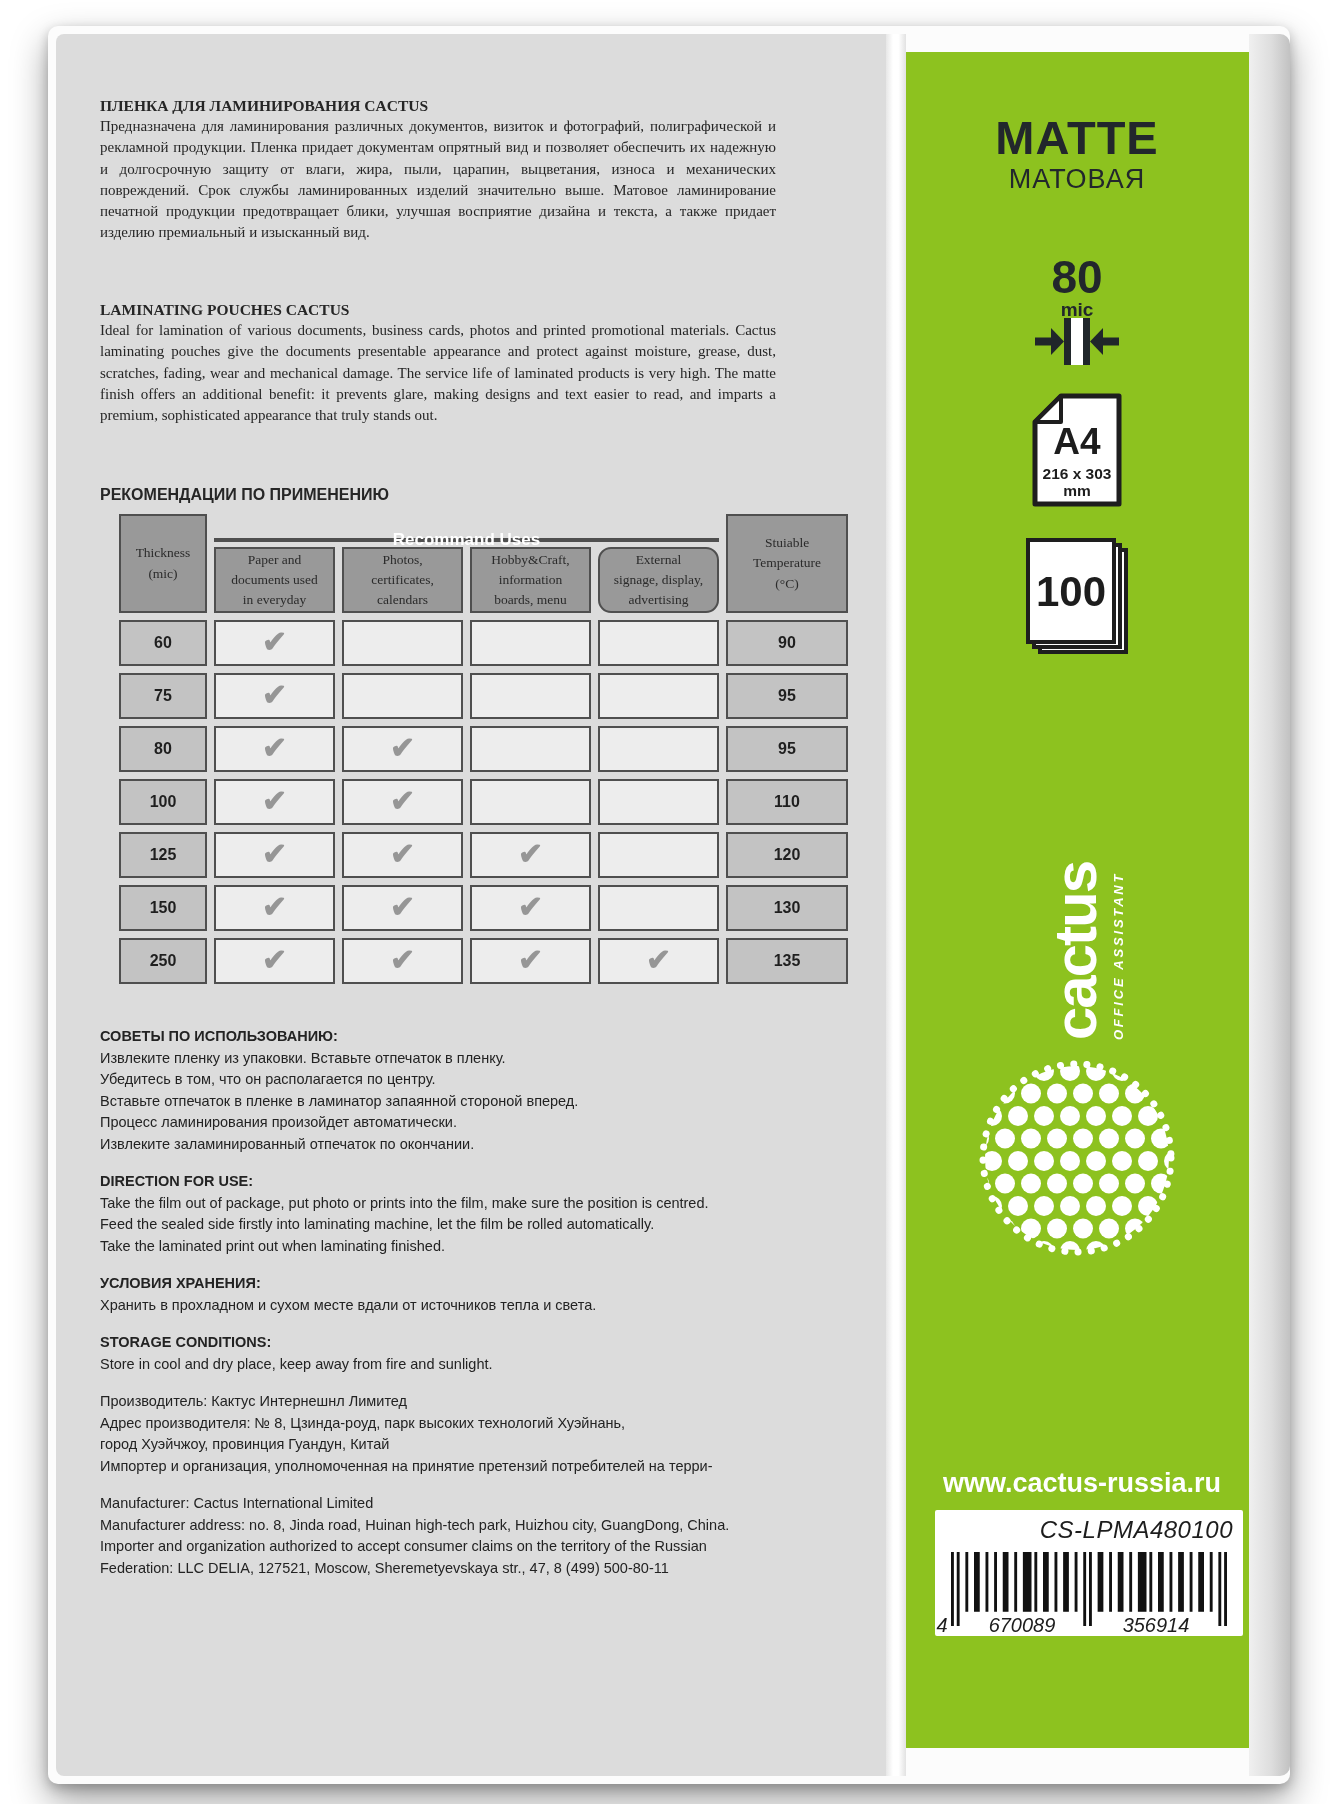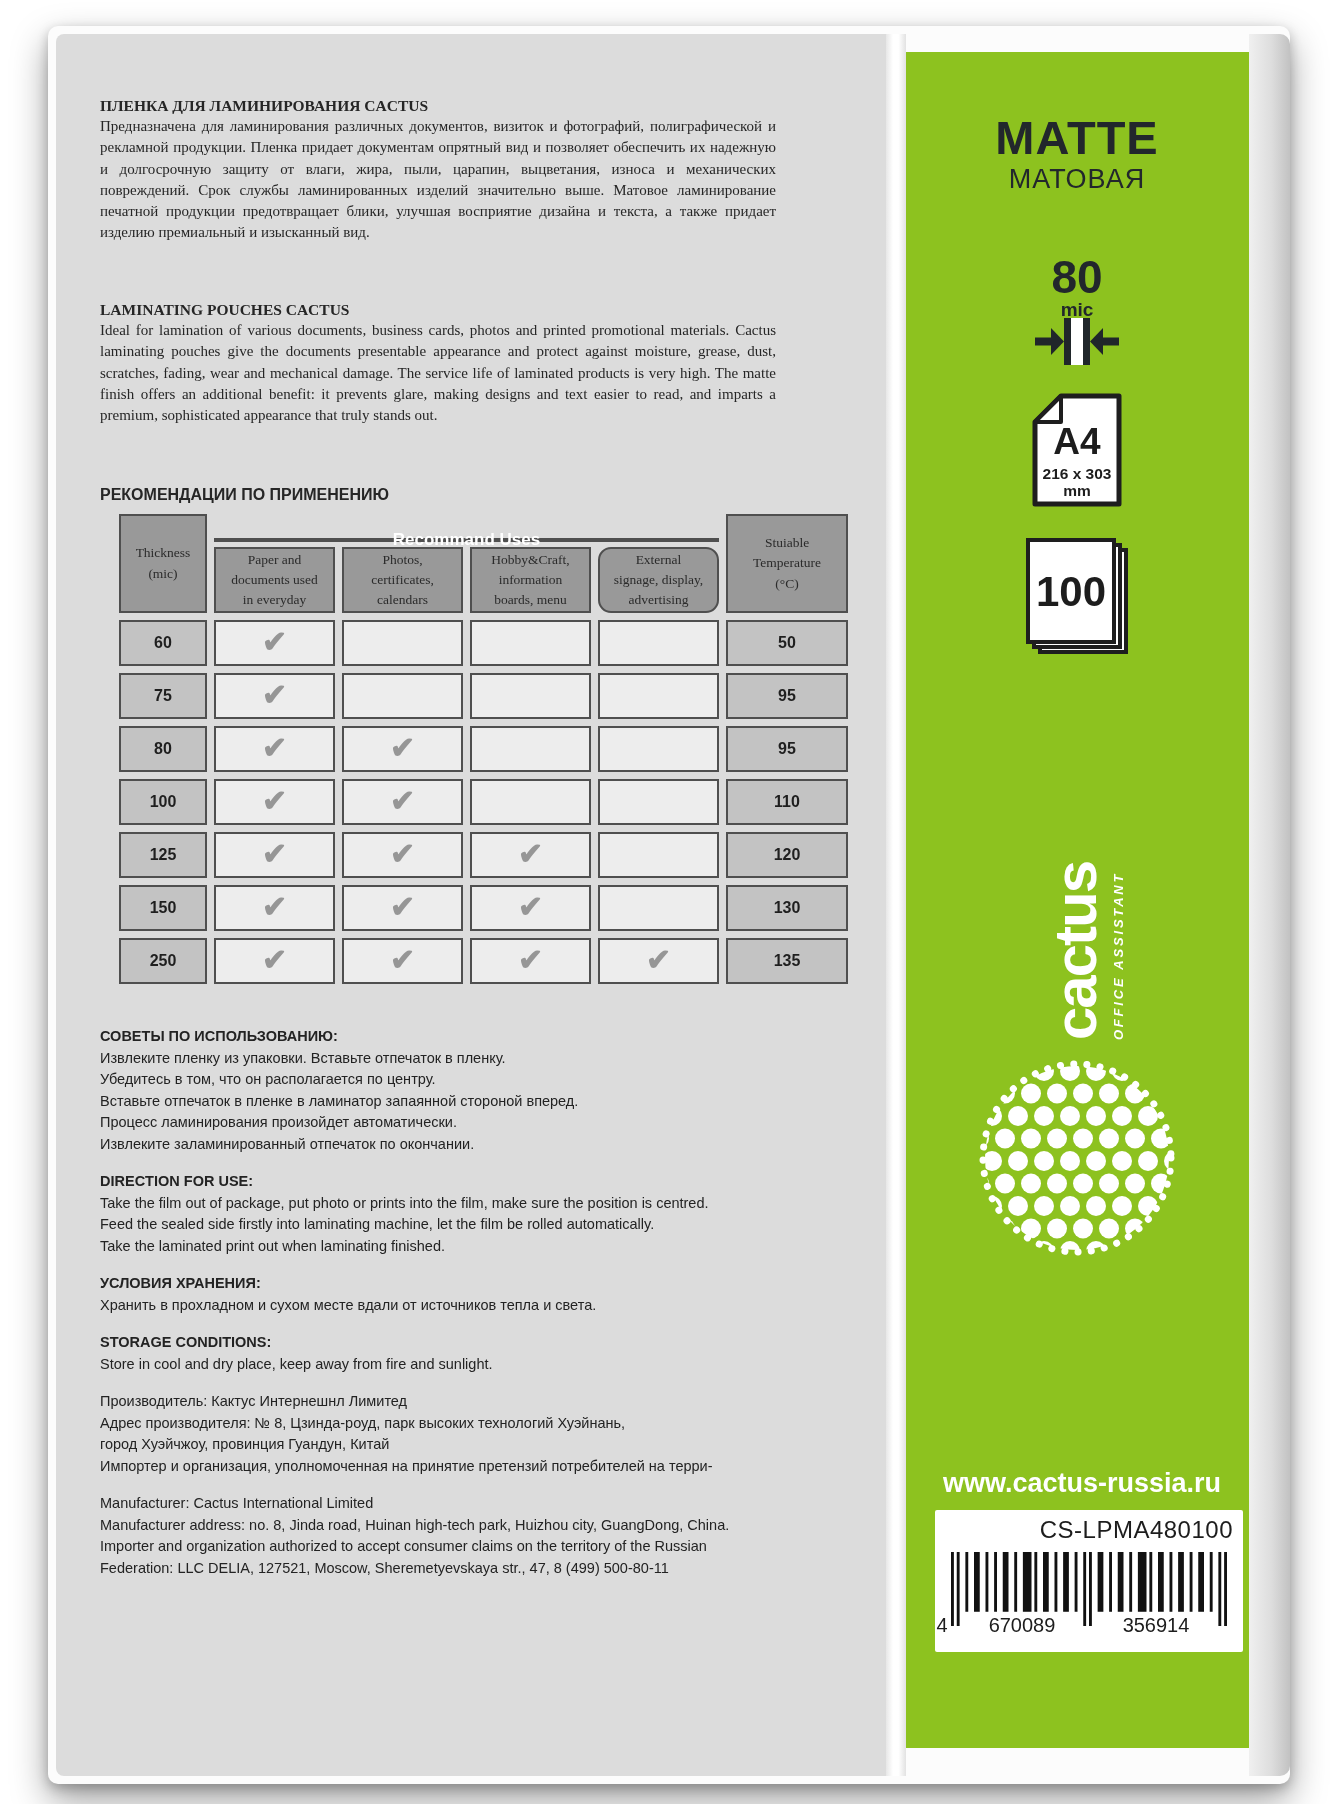--- a/index.html
+++ b/index.html
@@ -60,22 +60,22 @@
 
   .brand{position:absolute;left:1086px;top:951px;transform:translate(-50%,-50%) rotate(-90deg);
          display:flex;flex-direction:column;align-items:flex-start;color:#fff;}
   .brand-word{font-size:60px;font-weight:700;letter-spacing:-2px;line-height:.95;}
   .brand-sub{font-size:13px;font-style:italic;font-weight:700;letter-spacing:2.8px;margin-top:7px;}
 
   .honeycomb{position:absolute;left:979px;top:1060px;}
 
   .website{position:absolute;left:1082px;top:1468px;transform:translateX(-50%);color:#fff;
            font-size:27px;font-weight:700;white-space:nowrap;}
-  .barcode-box{position:absolute;left:935px;top:1510px;width:308px;height:142px;background:#fff;
-               border-radius:2px;}
+  .barcode-box{position:absolute;left:935px;top:1510px;width:308px;height:126px;background:#fff;
+               border-radius:2px;font-style:italic;}
   .sku{position:absolute;top:6px;right:10px;font-size:24px;color:#1d1d1d;letter-spacing:.5px;}
   .bars{position:absolute;left:16px;top:42px;width:276px;height:74px;}
   .bc-digit{position:absolute;top:104px;font-size:20px;color:#1d1d1d;text-align:center;}
   .bc-d1{left:0;width:14px;}
   .bc-d2{left:28px;width:118px;}
   .bc-d3{left:162px;width:118px;}
   svg text{font-family:"Liberation Sans", sans-serif;}
 </style>
 </head>
 <body>
@@ -106,21 +106,21 @@
     <div class="c-head sub2">Paper and documents used in everyday</div>
     <div class="c-head sub3">Photos, certificates, calendars</div>
     <div class="c-head sub4">Hobby&amp;Craft, information boards, menu</div>
     <div class="c-head sub5">External signage, display, advertising</div>
 
     <div class="c-label">60</div>
     <div class="c-check">✔</div>
     <div class="c-check"></div>
     <div class="c-check"></div>
     <div class="c-check"></div>
-    <div class="c-label">50</div>
+    <div class="c-label">90</div>
 
     <div class="c-label">75</div>
     <div class="c-check">✔</div>
     <div class="c-check"></div>
     <div class="c-check"></div>
     <div class="c-check"></div>
     <div class="c-label">95</div>
 
     <div class="c-label">80</div>
     <div class="c-check">✔</div>

